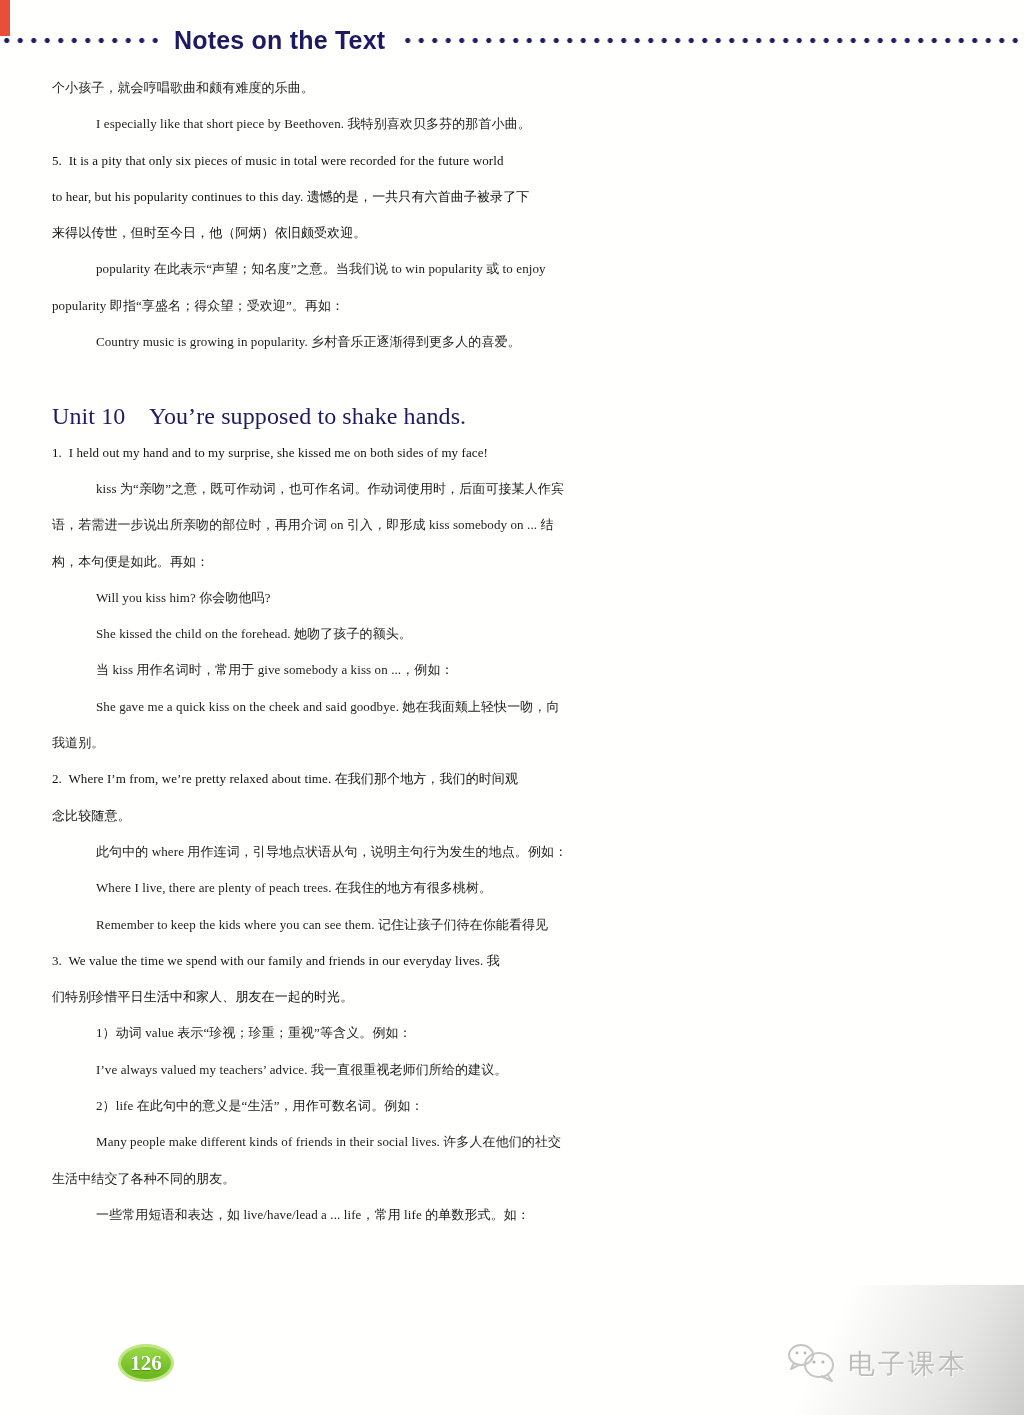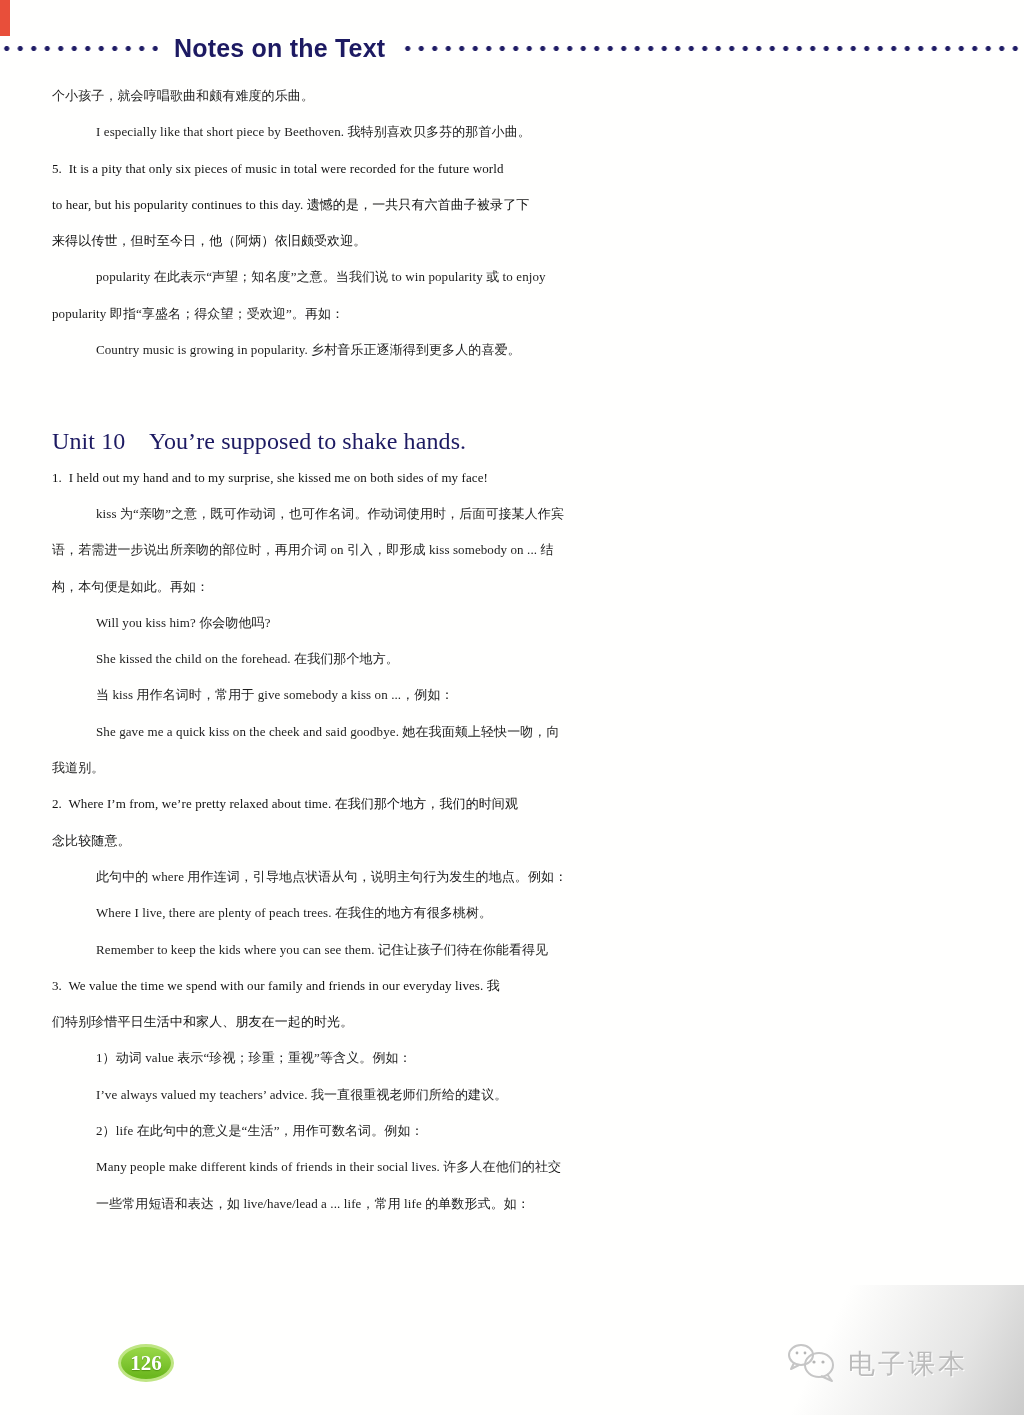--- a/index.html
+++ b/index.html
@@ -4,21 +4,21 @@
 <style>
   html,body{margin:0;padding:0;}
   body{width:1024px;height:1415px;background:#ffffff;position:relative;overflow:hidden;
        font-family:"Liberation Serif","DejaVu Serif",serif;color:#1c1c1c;}
   .page{position:absolute;inset:0;background:#fffffe;}
 
   
   .corner-mark{position:absolute;left:0;top:0;width:10px;height:36px;background:#e84f3a;}
 
   
-  .header{display:flex;align-items:center;margin-top:34px;height:28px;}
+  .header{display:flex;align-items:center;margin-top:26px;height:28px;}
   .dots{height:7px;background-image:radial-gradient(circle, #201d66 2.2px, transparent 2.9px);
         background-size:13.5px 7px;background-repeat:repeat-x;background-position:left center;}
   .dots-left{width:158px;}
   .dots-right{flex:1;}
   .header-title{font-family:"Liberation Sans","DejaVu Sans",sans-serif;font-weight:bold;
         font-size:25px;color:#1d1a62;margin:0 16px;white-space:nowrap;letter-spacing:0.2px;}
 
   
   .body-lines{margin:16px 56px 0 52px;}
   .line{height:36.3px;line-height:36.3px;font-size:13px;white-space:pre;letter-spacing:0.1px;}
@@ -54,41 +54,42 @@
 
   <div class="body-lines">
       <div class="line">个小孩子，就会哼唱歌曲和颇有难度的乐曲。</div>
       <div class="line ind">I especially like that short piece by Beethoven. 我特别喜欢贝多芬的那首小曲。</div>
       <div class="line b">5.  It is a pity that only six pieces of music in total were recorded for the future world</div>
       <div class="line b">to hear, but his popularity continues to this day. 遗憾的是，一共只有六首曲子被录了下</div>
       <div class="line b">来得以传世，但时至今日，他（阿炳）依旧颇受欢迎。</div>
       <div class="line ind">popularity 在此表示“声望；知名度”之意。当我们说 to win popularity 或 to enjoy</div>
       <div class="line">popularity 即指“享盛名；得众望；受欢迎”。再如：</div>
       <div class="line ind">Country music is growing in popularity. 乡村音乐正逐渐得到更多人的喜爱。</div>
-      <div class="line b navy" style="margin-top: 55px;">Unit 10    You’re supposed to shake hands.</div>
+      <div class="line b navy" style="margin-top: 38px;">Unit 10    You’re supposed to shake hands.</div>
       <div class="line b">1.  I held out my hand and to my surprise, she kissed me on both sides of my face!</div>
       <div class="line ind">kiss 为“亲吻”之意，既可作动词，也可作名词。作动词使用时，后面可接某人作宾</div>
       <div class="line">语，若需进一步说出所亲吻的部位时，再用介词 on 引入，即形成 kiss somebody on ... 结</div>
       <div class="line">构，本句便是如此。再如：</div>
       <div class="line ind">Will you kiss him? 你会吻他吗?</div>
-      <div class="line ind">She kissed the child on the forehead. 在我们那个地方。</div>
+      <div class="line ind">She kissed the child on the forehead. 她吻了孩子的额头。</div>
       <div class="line ind">当 kiss 用作名词时，常用于 give somebody a kiss on ...，例如：</div>
       <div class="line ind">She gave me a quick kiss on the cheek and said goodbye. 她在我面颊上轻快一吻，向</div>
       <div class="line">我道别。</div>
       <div class="line b">2.  Where I’m from, we’re pretty relaxed about time. 在我们那个地方，我们的时间观</div>
       <div class="line b">念比较随意。</div>
       <div class="line ind">此句中的 where 用作连词，引导地点状语从句，说明主句行为发生的地点。例如：</div>
       <div class="line ind">Where I live, there are plenty of peach trees. 在我住的地方有很多桃树。</div>
       <div class="line ind">Remember to keep the kids where you can see them. 记住让孩子们待在你能看得见</div>
       <div class="line b">3.  We value the time we spend with our family and friends in our everyday lives. 我</div>
       <div class="line b">们特别珍惜平日生活中和家人、朋友在一起的时光。</div>
       <div class="line ind">1）动词 value 表示“珍视；珍重；重视”等含义。例如：</div>
       <div class="line ind">I’ve always valued my teachers’ advice. 我一直很重视老师们所给的建议。</div>
       <div class="line ind">2）life 在此句中的意义是“生活”，用作可数名词。例如：</div>
       <div class="line ind">Many people make different kinds of friends in their social lives. 许多人在他们的社交</div>
+      <div class="line">生活中结交了各种不同的朋友。</div>
       <div class="line ind">一些常用短语和表达，如 live/have/lead a ... life，常用 life 的单数形式。如：</div>
     </div>
 
   <div class="page-pill">126</div>
 
   <div class="corner-shade"></div>
 
   <div class="watermark">
     <svg class="wm-icon" viewBox="0 0 52 44">
       <ellipse cx="15" cy="13" rx="12" ry="10" fill="none" stroke="#c6c6c6" stroke-width="2"></ellipse>

